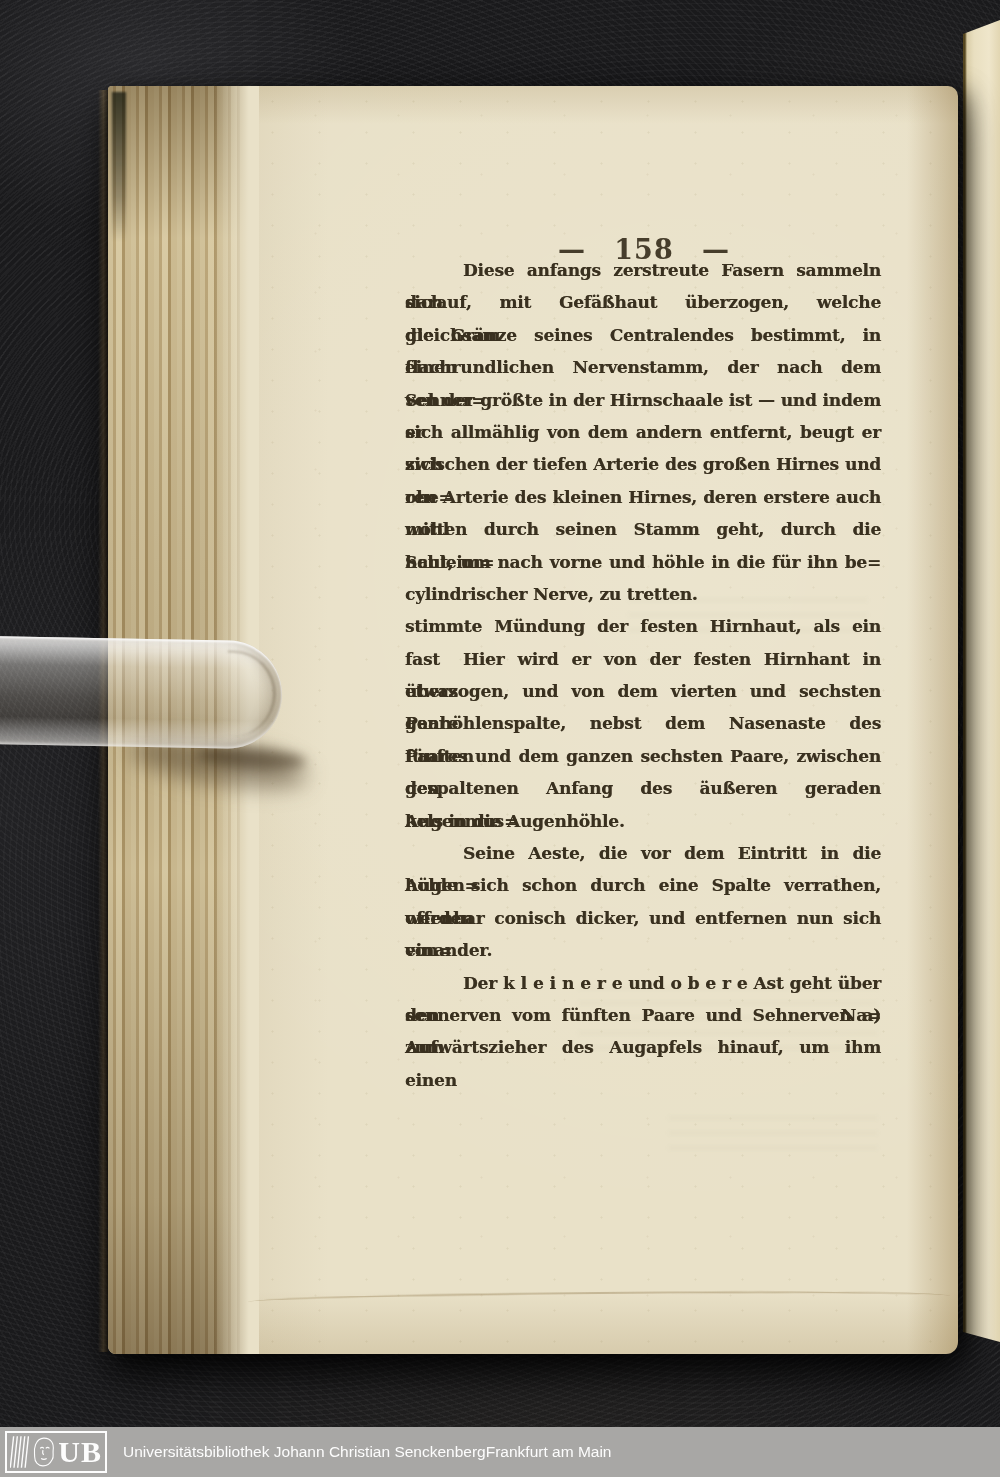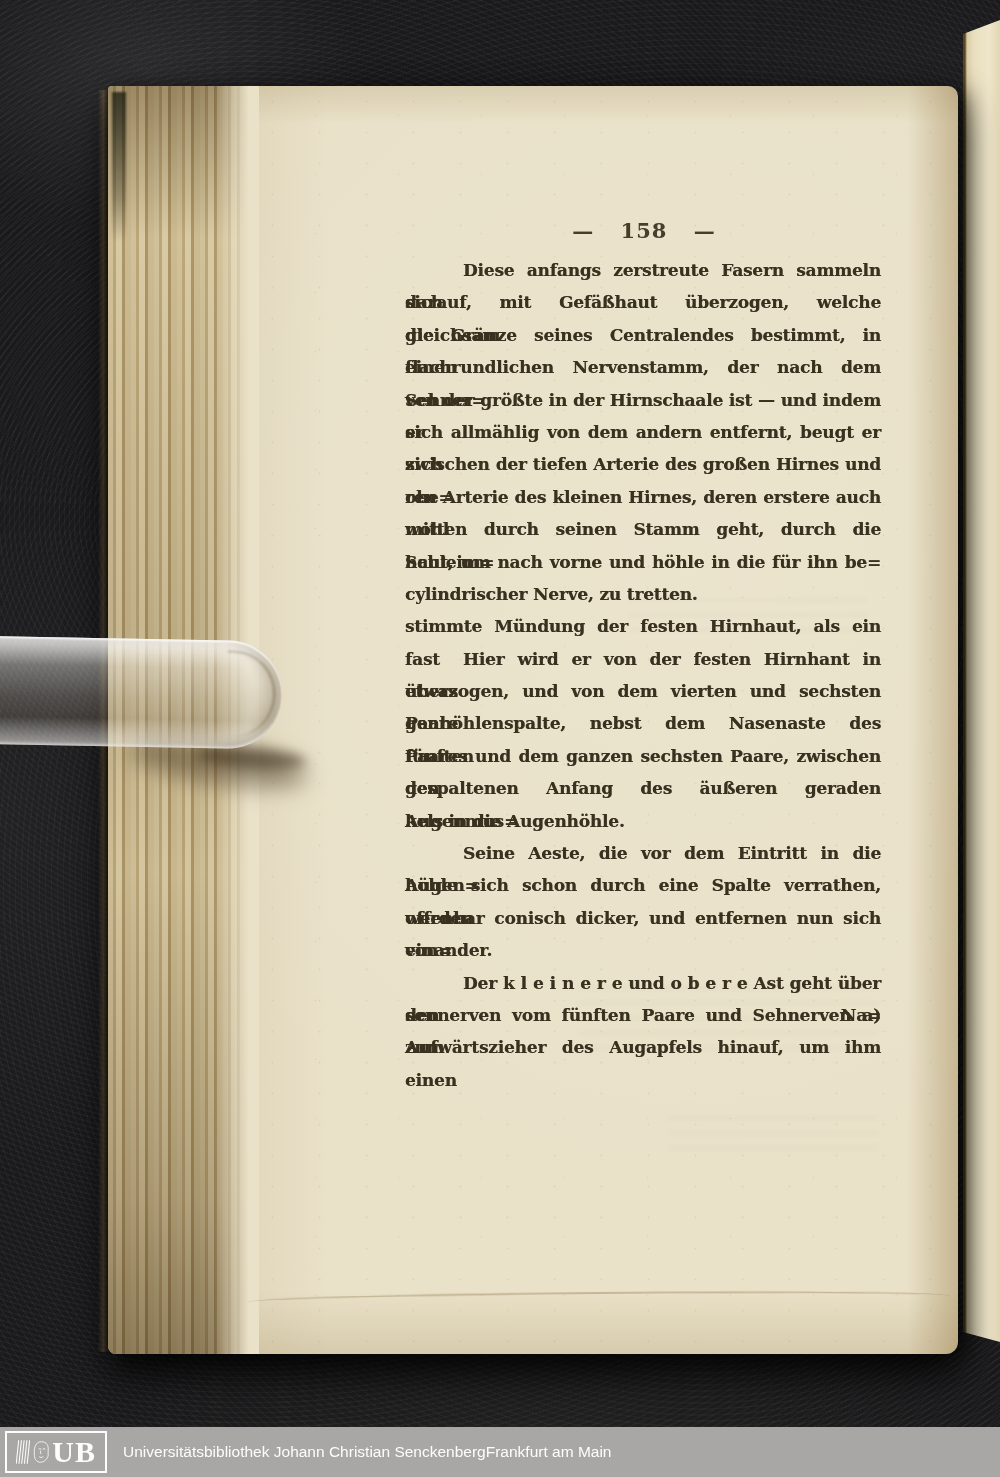--- a/index.html
+++ b/index.html
@@ -60,22 +60,22 @@
     transform:rotate(-.5deg);filter:blur(.6px);}
 
   
   .ghost{position:absolute;filter:blur(2px);opacity:.55;
     background:repeating-linear-gradient(180deg, rgba(140,150,115,.10) 0 4px, transparent 4px 15px);}
   .g1{left:520px;top:512px;width:240px;height:42px;}
   .g2{left:470px;top:900px;width:300px;height:66px;}
   .g3{left:560px;top:1030px;width:210px;height:40px;}
 
   
-  .page-number{position:absolute;left:297px;top:132px;width:478px;
-    text-align:center;font-size:21px;font-weight:bold;color:#463d2b;
+  .page-number{position:absolute;left:297px;top:148px;width:478px;
+    text-align:center;font-size:27px;font-weight:bold;color:#463d2b;
     letter-spacing:1px;word-spacing:18px;}
   .text-block{position:absolute;left:297px;top:168px;width:476px;color:#39301f;}
   .tl{font-size:17px;font-weight:bold;line-height:32.4px;height:32.4px;
     letter-spacing:-.2px;text-align:justify;text-align-last:justify;
     text-shadow:.3px 0 0 rgba(57,48,31,.65);white-space:normal;}
   .tl.i{text-indent:58px;}
   .tl.e{text-align-last:left;}
 
   
   .rod-shadow{position:absolute;left:128px;top:742px;width:180px;height:42px;z-index:3;
@@ -90,21 +90,21 @@
     transform:rotate(1.1deg);transform-origin:left center;}
   .rod::after{content:"";position:absolute;right:6px;top:10px;width:46px;height:84px;
     border-radius:0 44px 44px 0/0 44px 44px 0;
     border-right:3px solid rgba(120,106,86,.45);border-top:2px solid rgba(130,118,98,.4);
     filter:blur(1px);}
 
   
   .banner{position:absolute;left:0;bottom:0;width:100%;height:50px;z-index:6;
     display:flex;align-items:center;font-family:"Liberation Sans",sans-serif;}
   .logo-box{margin-left:5px;width:102px;height:42px;box-sizing:border-box;
-    border:2px solid #fdfdfd;display:flex;align-items:center;gap:1px;padding:1px 9px;}
+    border:2px solid #fdfdfd;display:flex;align-items:center;gap:1px;padding:1px 3px;}
   .ub-text{font-family:"Liberation Serif",serif;font-weight:bold;font-size:30px;
     color:#fdfdfd;letter-spacing:1px;line-height:1;}
   .banner-textcol{margin-left:16px;display:flex;flex-direction:row;justify-content:center;}
   .banner-line1{font-size:15.5px;line-height:20px;}
   .banner-line2{font-size:15.5px;line-height:20px;}
 </style>
 </head>
 <body>
 
 <div class="stage">

